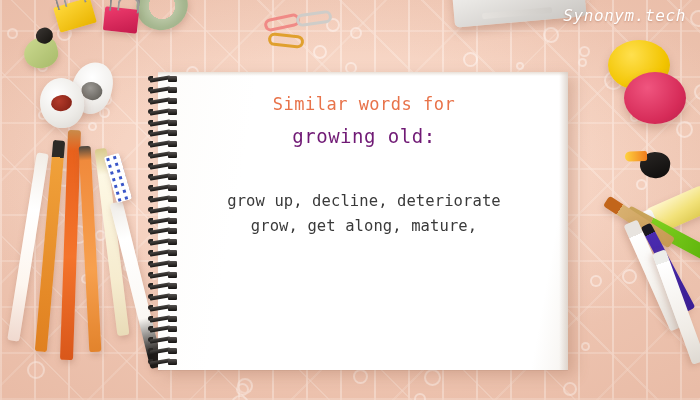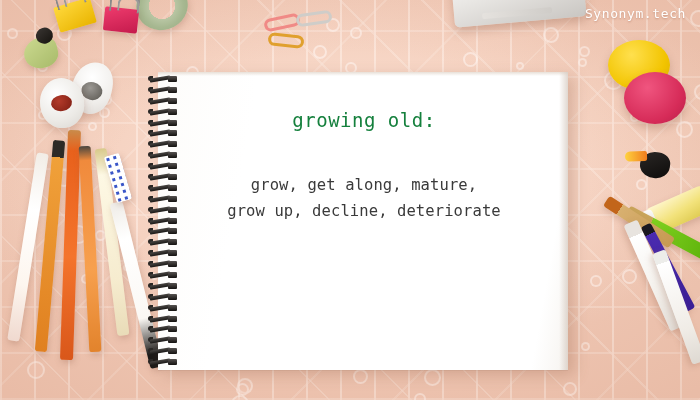--- a/index.html
+++ b/index.html
@@ -75,32 +75,33 @@
 
   
   #content {
     position:absolute; left:178px; top:92px; width:372px;
     text-align:center;
   }
   #title-line {
     font-size:17px; color:#e8734a; letter-spacing:.5px; line-height:1.5;
   }
   #term-line {
-    font-size:19px; color:#15803d; letter-spacing:.5px; line-height:1.55; margin-top:14px;
+    font-size:19px; color:#701a75; letter-spacing:.5px; line-height:1.55; margin-top:4px;
   }
   #words {
     margin-top:38px;
     font-size:15.5px; color:#3a3a3a; line-height:1.62; letter-spacing:.1px;
   }
 
   
   #logo {
     position:absolute; right:14px; top:6px;
-    font-size:13px; color:#ffffff; letter-spacing:.6px;
+    font-size:16px; color:#ffffff; letter-spacing:.6px;
     text-shadow:0 1px 2px rgba(170,110,85,.55);
+    font-style:italic;
   }
 
   
   .obj { position:absolute; }
 
   
   #camera {
     left:452px; top:-44px; width:132px; height:66px;
     background:linear-gradient(165deg,#ffffff 0%,#e9e7e4 45%,#c9c6c2 100%);
     border-radius:5px;
@@ -521,20 +522,21 @@
       <span class="head"></span>
     </div>
     <div class="coil" style="top: 285.111px;">
       <span class="tail"></span>
       <span class="bar"></span>
       <span class="head"></span>
     </div>
   </div>
 
 <div id="content">
+  <div id="title-line">Similar words for</div>
   <div id="term-line">growing old:</div>
   <div id="words">
+      <div>grow up, decline, deteriorate</div>
       <div>grow, get along, mature,</div>
-      <div>grow up, decline, deteriorate</div>
     </div>
 </div>
 
 <div id="logo">Synonym.tech</div>
 
 </body></html>

